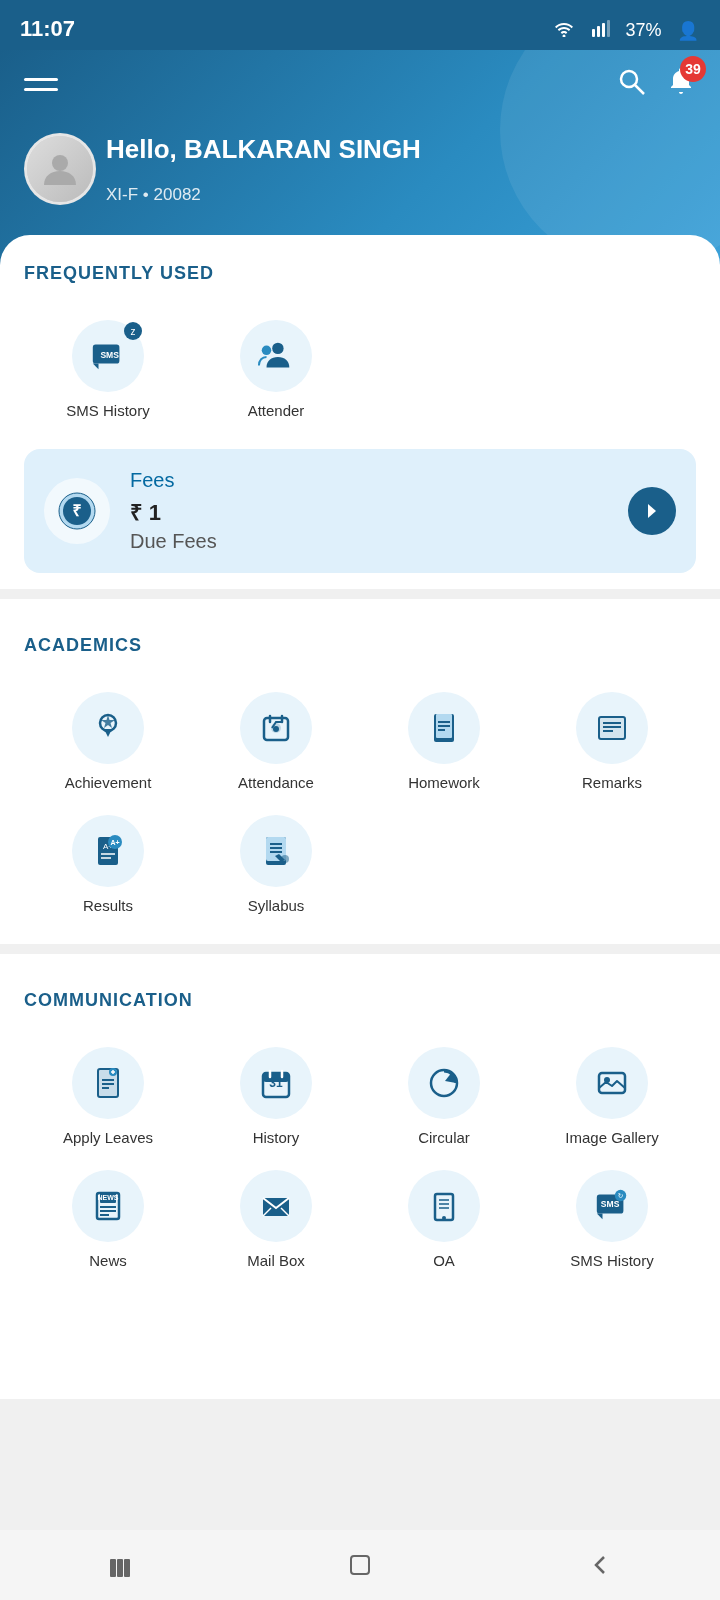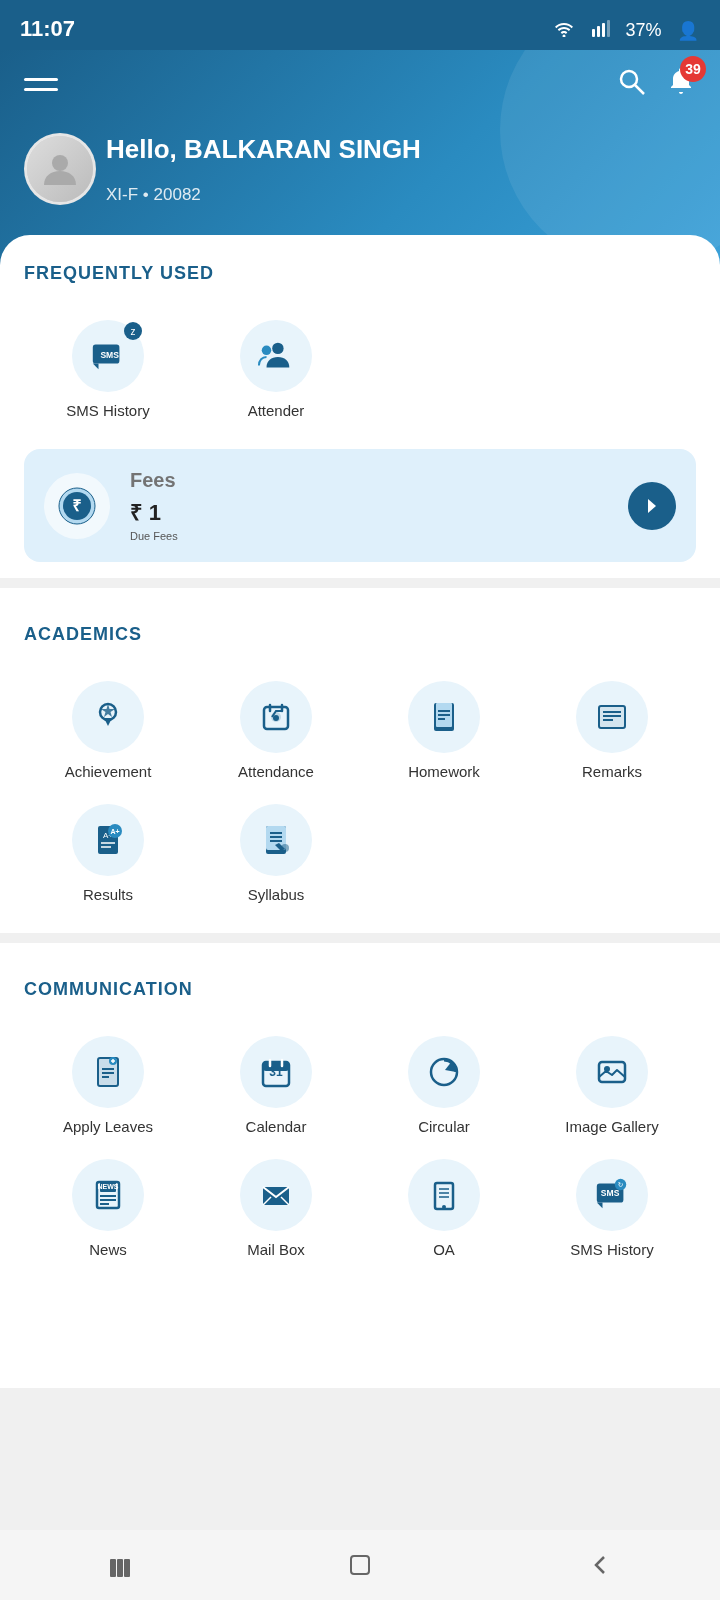--- a/index.html
+++ b/index.html
@@ -208,23 +208,23 @@
       width: 66px;
       height: 66px;
       border-radius: 50%;
       background: rgba(255,255,255,0.6);
       display: flex;
       align-items: center;
       justify-content: center;
       flex-shrink: 0;
     }
     .fees-text { flex: 1; }
-    .fees-title { font-size: 20px; font-weight: 700; color: #737373; }
+    .fees-title { font-size: 20px; font-weight: 400; color: #0369a1; }
     .fees-amount { font-size: 22px; font-weight: bold; color: #222; margin: 4px 0; }
-    .fees-due { font-size: 11px; color: #555; }
+    .fees-due { font-size: 20px; color: #555; }
     .fees-arrow {
       width: 48px;
       height: 48px;
       border-radius: 50%;
       background: #1a5f8a;
       display: flex;
       align-items: center;
       justify-content: center;
       cursor: pointer;
       flex-shrink: 0;
@@ -503,21 +503,21 @@
       <div class="icon-item">
         <div class="icon-circle">
           <svg width="38" height="38" viewBox="0 0 38 38">
             <rect x="6" y="9" width="26" height="24" rx="3" fill="none" stroke="#1a5f8a" stroke-width="2.5"></rect>
             <rect x="6" y="9" width="26" height="9" rx="3" fill="#1a5f8a"></rect>
             <line x1="13" y1="7" x2="13" y2="13" stroke="white" stroke-width="2.5" stroke-linecap="round"></line>
             <line x1="25" y1="7" x2="25" y2="13" stroke="white" stroke-width="2.5" stroke-linecap="round"></line>
             <text x="19" y="23" text-anchor="middle" font-size="12" fill="#1a5f8a" font-weight="bold">31</text>
           </svg>
         </div>
-        <span class="icon-label">Calendar</span>
+        <span class="icon-label">History</span>
       </div>
 
       <div class="icon-item">
         <div class="icon-circle">
           <svg width="38" height="38" viewBox="0 0 38 38">
             <circle cx="19" cy="19" r="13" fill="none" stroke="#1a5f8a" stroke-width="2.5"></circle>
             <path d="M19 7 A12 12 0 0 1 31 19" fill="none" stroke="#1a5f8a" stroke-width="3"></path>
             <path d="M27 8 L31 19 L20 17 Z" fill="#1a5f8a"></path>
           </svg>
         </div>

